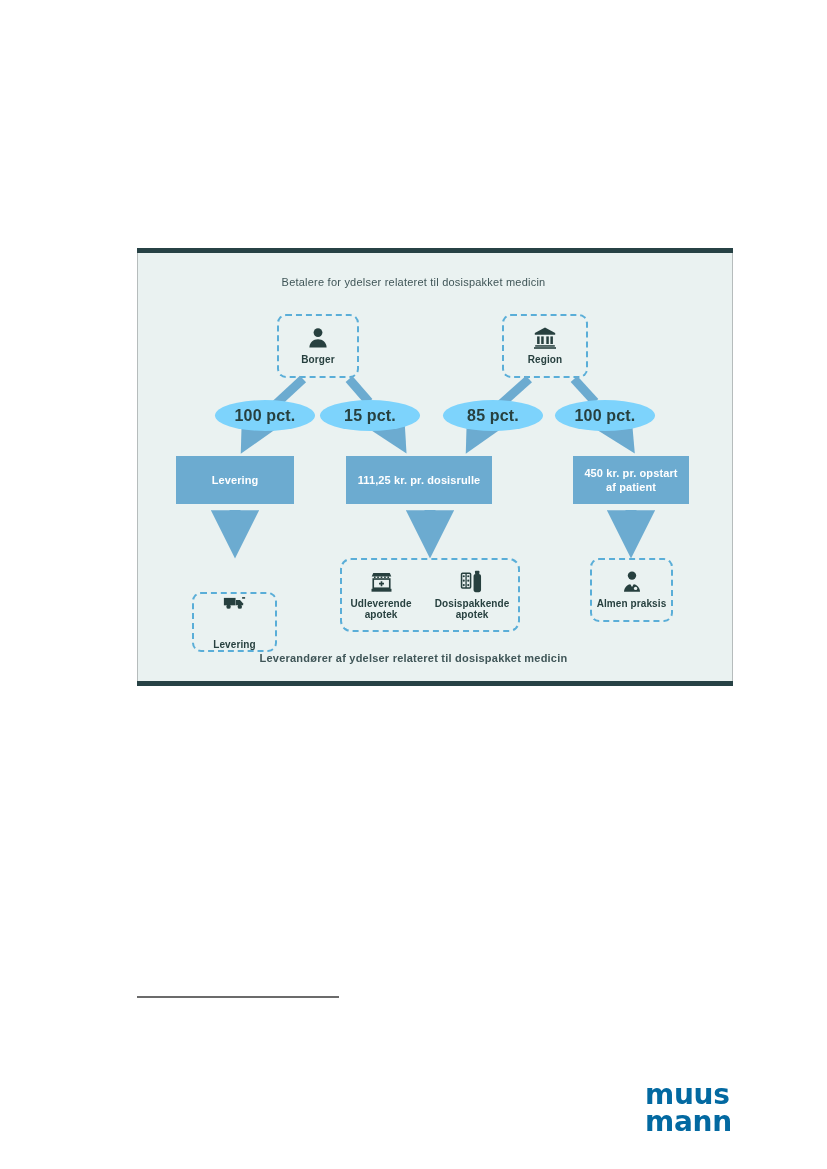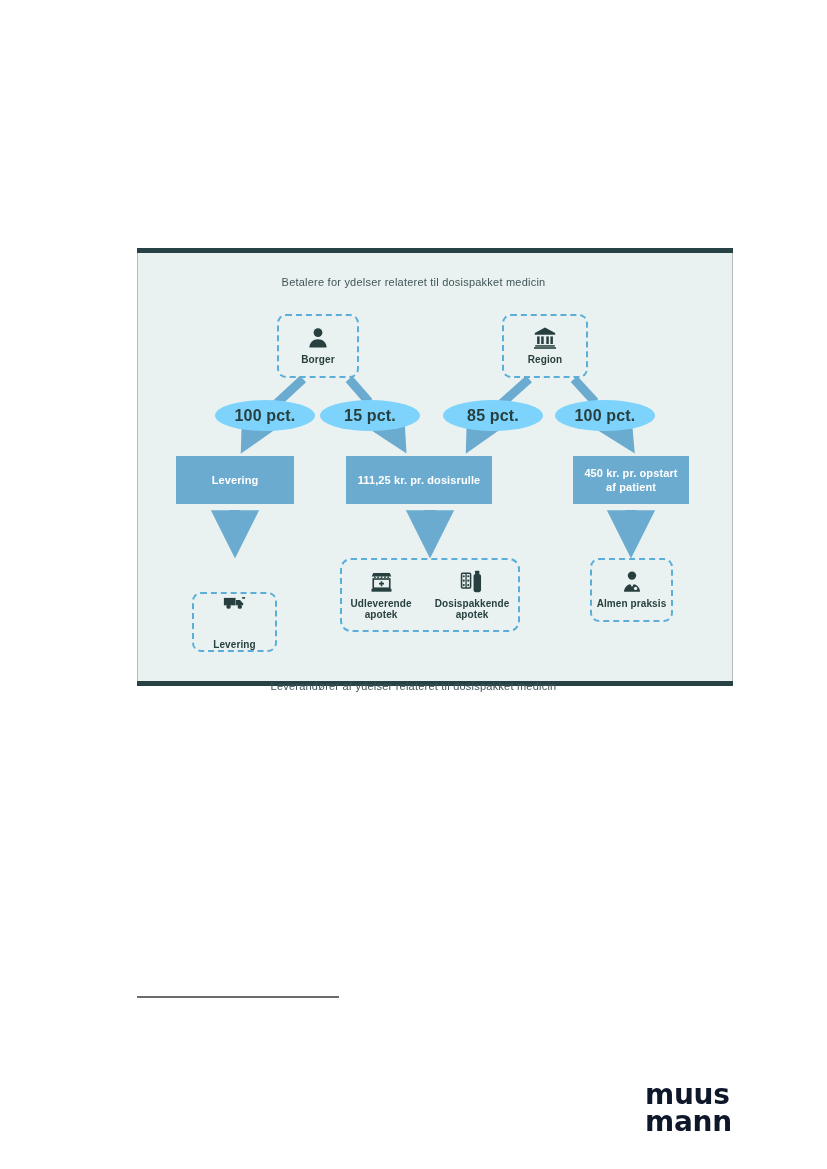--- a/index.html
+++ b/index.html
@@ -60,21 +60,21 @@
 
   .caption {
     position: absolute;
     width: 100%;
     text-align: center;
     color: #3f5557;
     font-size: 11px;
     letter-spacing: 0.02em;
   }
   #caption-top  { top: 276px; }
-  #caption-bottom { top: 680px; }
+  #caption-bottom { top: 652px; font-weight: bold; }
 
   
   .dashed-node {
     position: absolute;
     box-sizing: border-box;
     border: 2px dashed #5aaed8;
     border-radius: 9px;
     display: flex;
     flex-direction: column;
     align-items: center;
@@ -171,21 +171,21 @@
     width: 202px;
     height: 2px;
     background: #6b6b6b;
   }
 
   
   #logo {
     position: absolute;
     left: 645px;
     top: 1082px;
-    color: #0f172a;
+    color: #0369a1;
     font-family: "DejaVu Sans", sans-serif;
     font-weight: bold;
     font-size: 28px;
     line-height: 0.95;
     letter-spacing: -0.01em;
   }
   #logo .logo-line { display: block; }
 </style>
 </head>
 <body>

